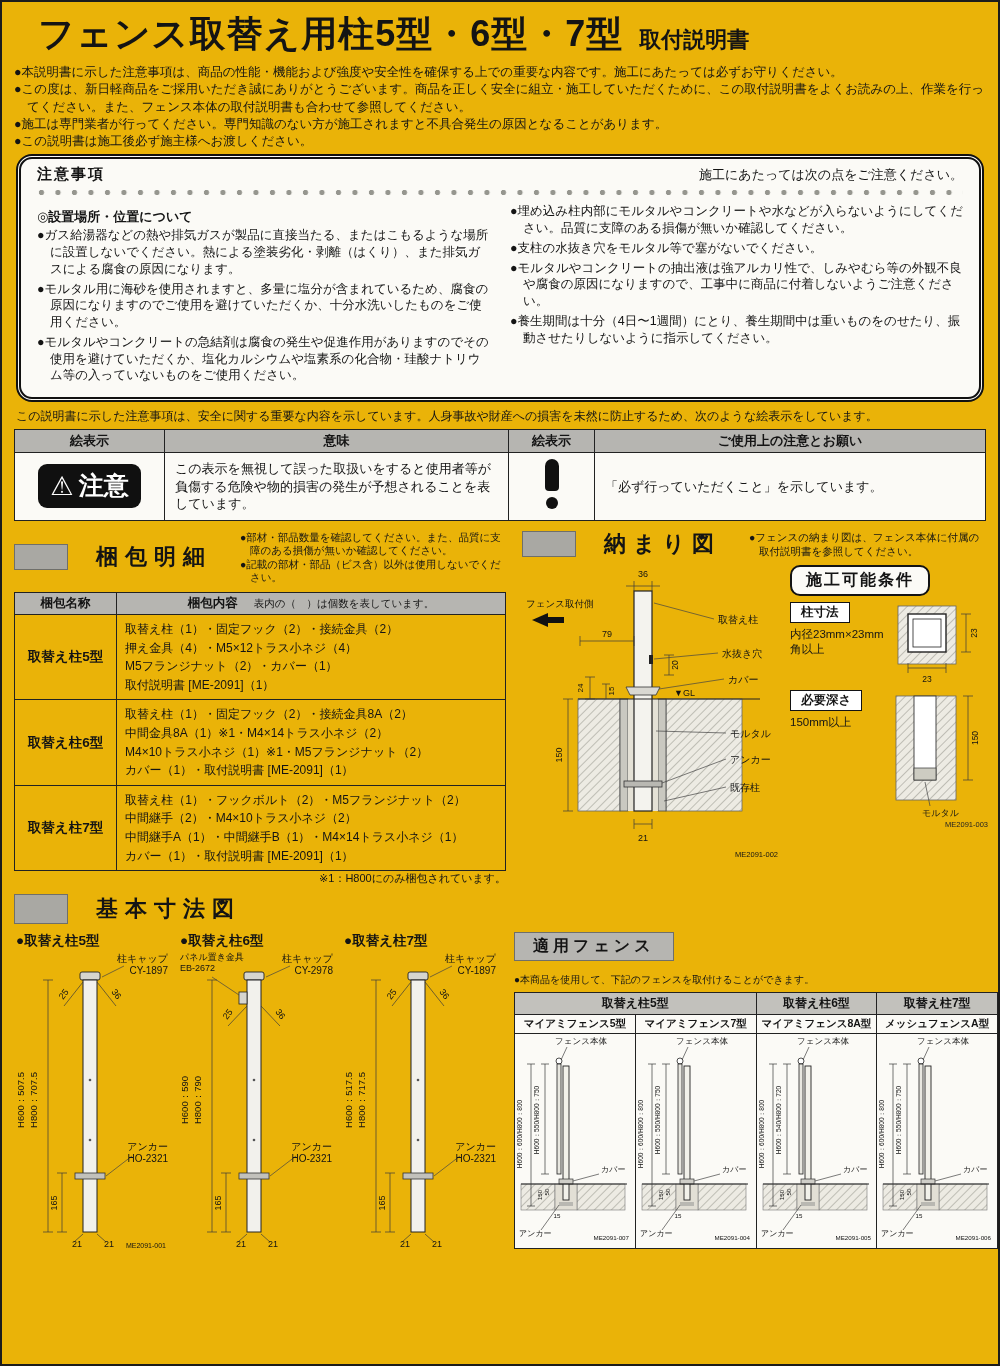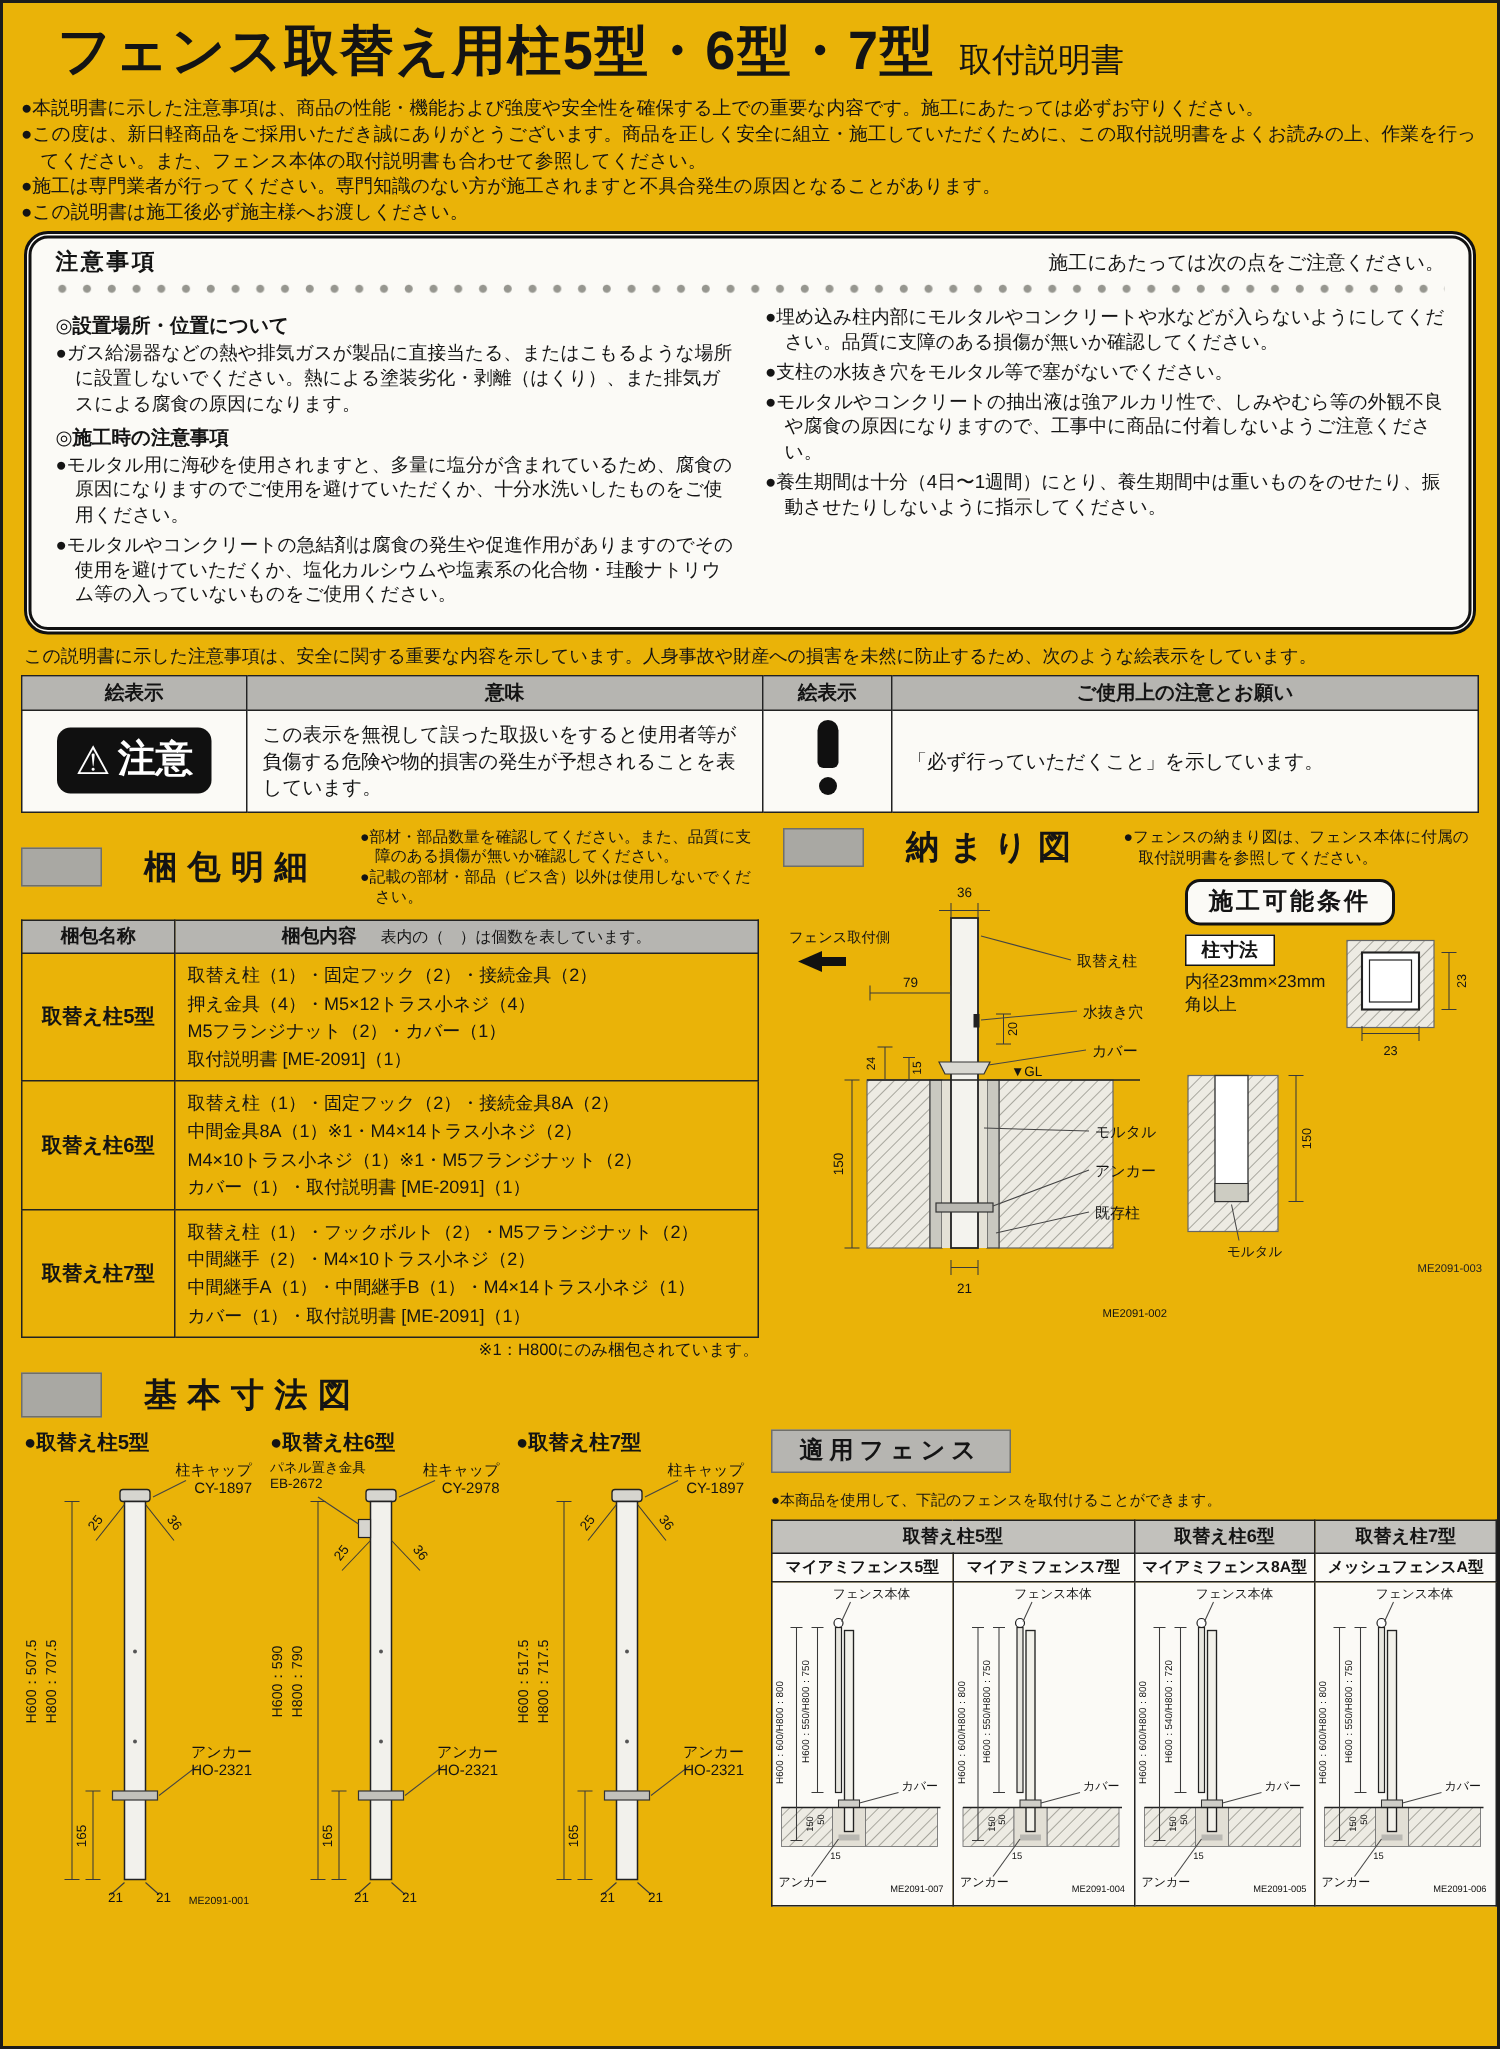--- a/index.html
+++ b/index.html
@@ -2,21 +2,21 @@
 <html><head>
 <meta charset="utf-8">
 <style>
   * { margin:0; padding:0; box-sizing:border-box; }
   body { width:1000px; background:#e9e9e6; font-family:"Liberation Sans","DejaVu Sans",sans-serif; color:#141414; }
   .page { width:1000px; height:1366px; background:#eab308; border:2px solid #1c1c1c; padding:6px 12px 4px; overflow:hidden; }
 
   
   .title-row { display:flex; align-items:flex-end; gap:16px; padding:2px 0 2px 24px; }
   .title-main { font-size:36px; font-weight:bold; letter-spacing:1px; white-space:nowrap; }
-  .title-sub  { font-size:22px; font-weight:normal; padding-bottom:4px; white-space:nowrap; }
+  .title-sub  { font-size:22px; font-weight:bold; padding-bottom:4px; white-space:nowrap; }
 
   
   .intro { margin:3px 0 4px; }
   .intro p { font-size:12.5px; line-height:1.38; text-indent:-13px; padding-left:13px; }
 
   
   .caution-box { border:5px double #111; border-radius:16px; padding:6px 16px 10px; margin:4px 2px 6px; background:#fbfaf6; }
   .caution-head { display:flex; justify-content:space-between; align-items:flex-end; }
   .ctitle { font-size:15px; font-weight:bold; letter-spacing:2px; }
   .csub { font-size:13px; }
@@ -125,21 +125,20 @@
   <div class="caution-box">
     <div class="caution-head">
       <span class="ctitle">注意事項</span>
       <span class="csub">施工にあたっては次の点をご注意ください。</span>
     </div>
     <div class="dots"></div>
     <div class="caution-cols">
       <div class="col">
         <p class="chead">◎設置場所・位置について</p>
         <p class="citem">●ガス給湯器などの熱や排気ガスが製品に直接当たる、またはこもるような場所に設置しないでください。熱による塗装劣化・剥離（はくり）、また排気ガスによる腐食の原因になります。</p>
-        <p class="chead">◎施工時の注意事項</p>
         <p class="citem">●モルタル用に海砂を使用されますと、多量に塩分が含まれているため、腐食の原因になりますのでご使用を避けていただくか、十分水洗いしたものをご使用ください。</p>
         <p class="citem">●モルタルやコンクリートの急結剤は腐食の発生や促進作用がありますのでその使用を避けていただくか、塩化カルシウムや塩素系の化合物・珪酸ナトリウム等の入っていないものをご使用ください。</p>
       </div>
       <div class="col">
         <p class="citem">●埋め込み柱内部にモルタルやコンクリートや水などが入らないようにしてください。品質に支障のある損傷が無いか確認してください。</p>
         <p class="citem">●支柱の水抜き穴をモルタル等で塞がないでください。</p>
         <p class="citem">●モルタルやコンクリートの抽出液は強アルカリ性で、しみやむら等の外観不良や腐食の原因になりますので、工事中に商品に付着しないようご注意ください。</p>
         <p class="citem">●養生期間は十分（4日〜1週間）にとり、養生期間中は重いものをのせたり、振動させたりしないように指示してください。</p>
       </div>
     </div>
@@ -325,20 +324,24 @@
                 <line x1="14" y1="61" x2="14" y2="71" class="thin"></line>
                   <line x1="52" y1="61" x2="52" y2="71" class="thin"></line>
                 <line x1="14" y1="66" x2="52" y2="66" class="thin"></line>
               </g>
               <text x="83" y="31" transform="rotate(-90 83 31)" text-anchor="middle" font-size="8.5">23</text>
               <text x="33" y="80" text-anchor="middle" font-size="8.5">23</text>
             </svg>
           </div>
 
           <div class="cond-grid">
+            <div class="cond-text">
+              <div class="cond-label">必要深さ</div>
+              <p class="cond-p">150mm以上</p>
+            </div>
             <svg width="92" height="130" viewBox="0 0 92 130">
               <rect x="2" y="6" width="60" height="104" fill="url(#hatch)" stroke="#666" stroke-width="0.8"></rect>
               <rect x="20" y="6" width="22" height="84" fill="#fff" stroke="#333" stroke-width="0.9"></rect>
               <rect x="20" y="78" width="22" height="12" fill="#cdccc2" stroke="#333" stroke-width="0.7"></rect>
               <g>
                 <line x1="69" y1="6" x2="79" y2="6" class="thin"></line>
                   <line x1="69" y1="90" x2="79" y2="90" class="thin"></line>
                 <line x1="74" y1="6" x2="74" y2="90" class="thin"></line>
                 <line x1="31" y1="92" x2="36" y2="116" class="lead"></line>
               </g>

